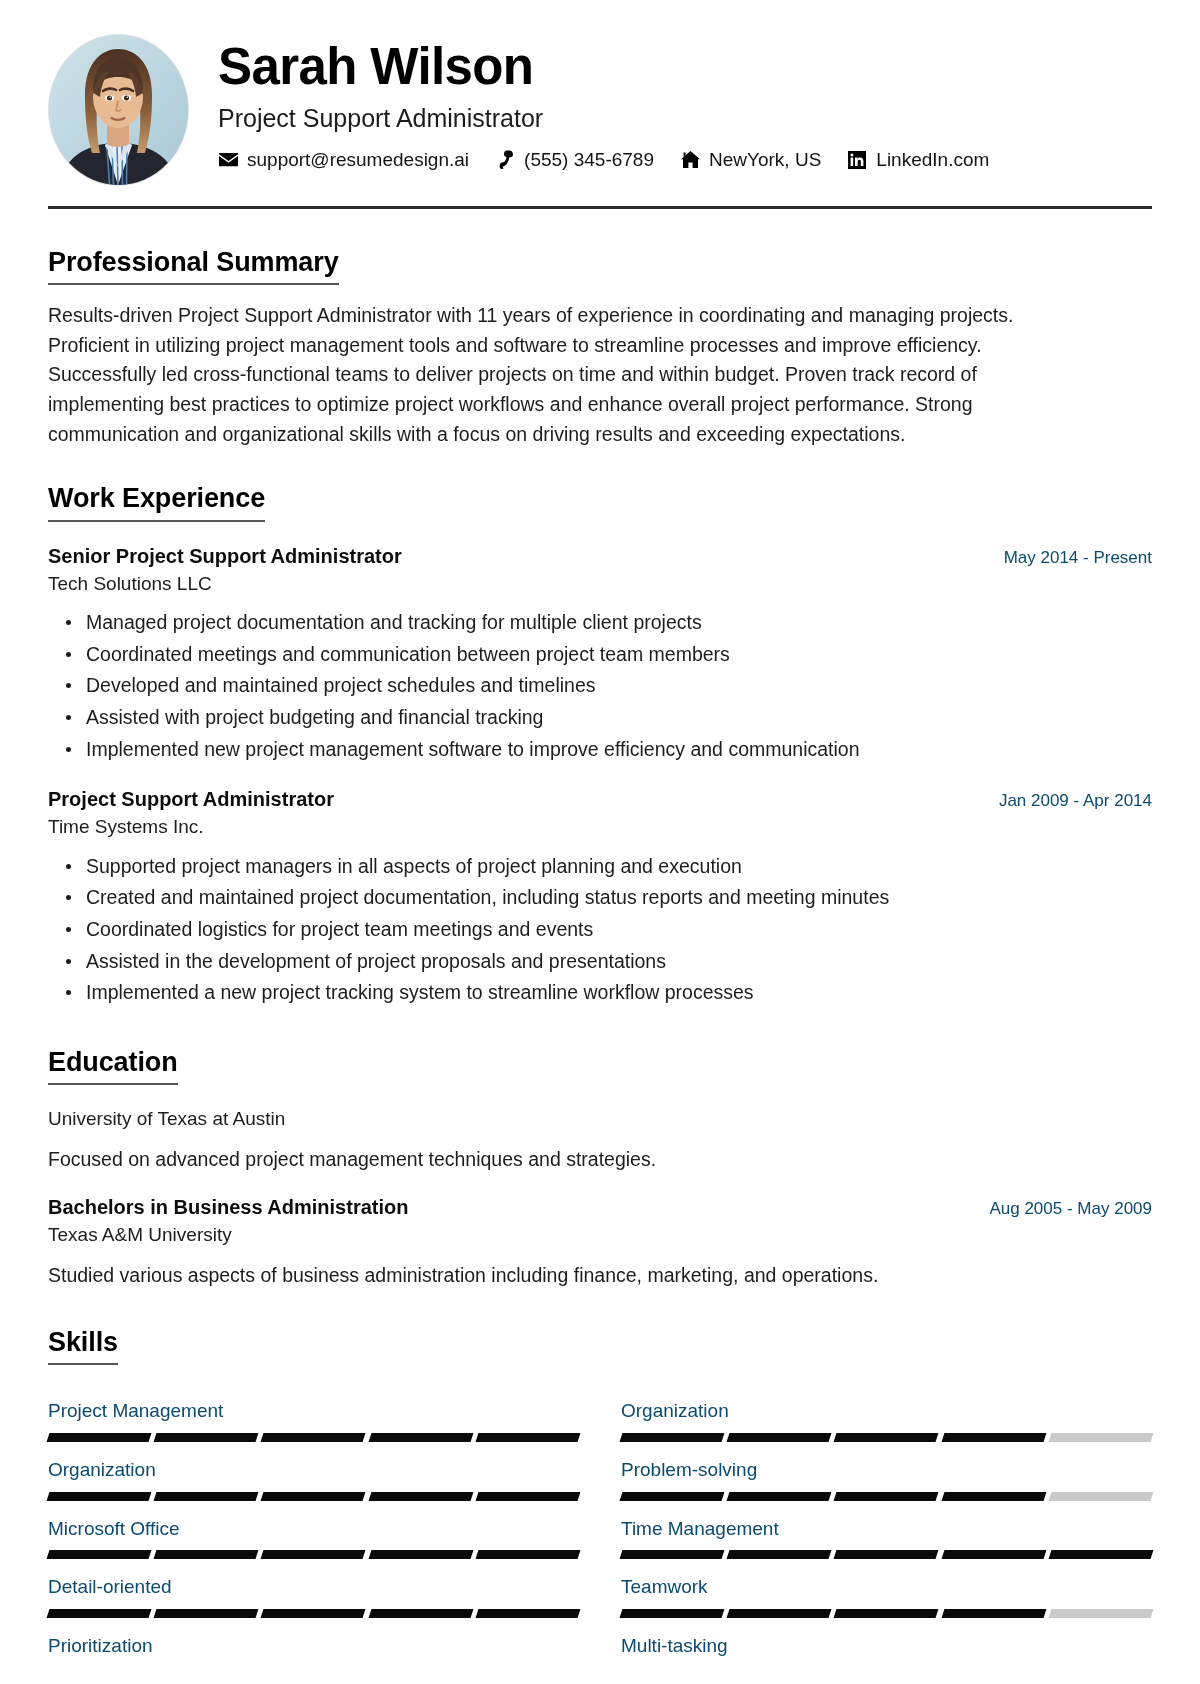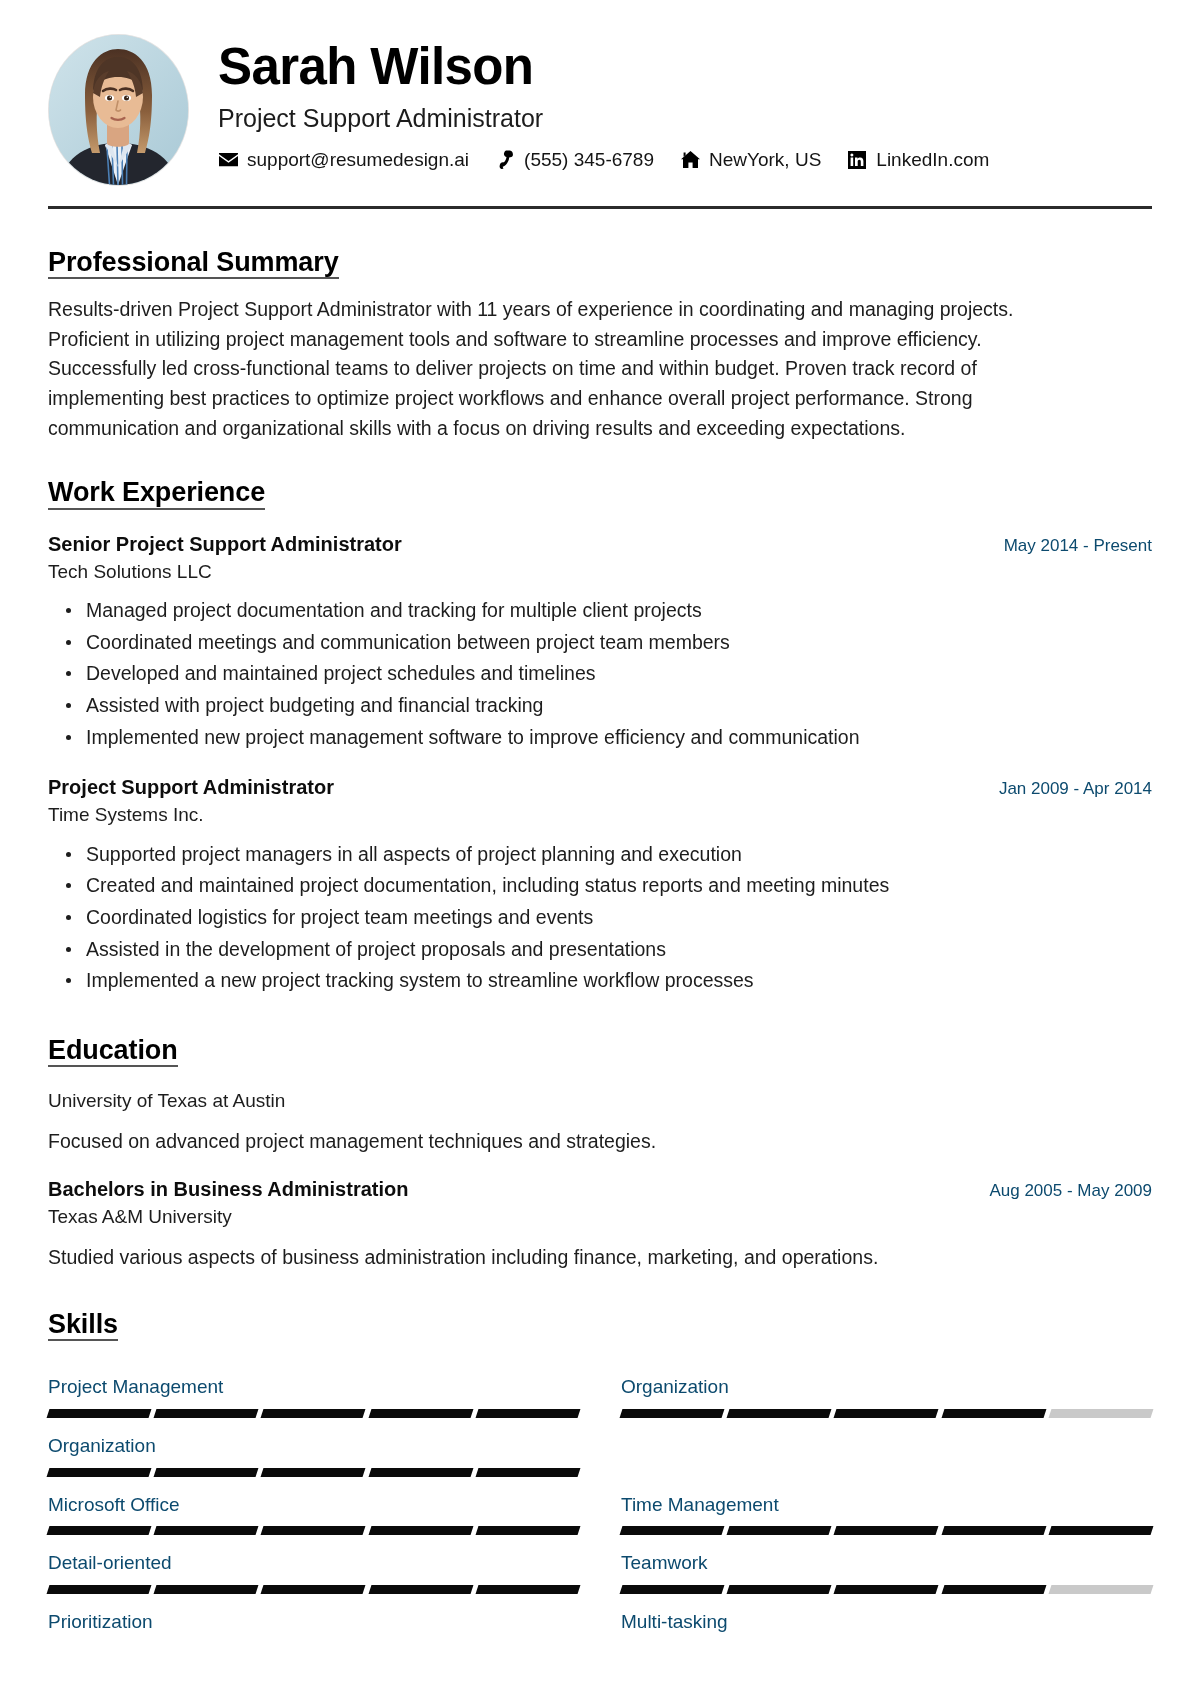--- a/index.html
+++ b/index.html
@@ -108,20 +108,21 @@
   
   .section { margin-top: 38px; }
   .section.tight { margin-top: 34px; }
 
   .section-title {
     display: inline-block;
     font-size: 27px;
     font-weight: 700;
     color: #000;
     letter-spacing: -0.1px;
+    padding-bottom: 6px;
     border-bottom: 2px solid #555;
     line-height: 1.12;
   }
 
   .summary-text {
     margin-top: 16px;
     font-size: 19.5px;
     line-height: 1.52;
     color: #1d1d1d;
     max-width: 1000px;
@@ -411,20 +412,30 @@
         <div class="skill" style="grid-area: 2 / 1;">
           <div class="skill-name">Organization</div>
           <div class="skill-bar">
             <span class="seg on" style="background: rgb(10, 10, 10);"></span>
             <span class="seg on" style="background: rgb(10, 10, 10);"></span>
             <span class="seg on" style="background: rgb(10, 10, 10);"></span>
             <span class="seg on" style="background: rgb(10, 10, 10);"></span>
             <span class="seg on" style="background: rgb(10, 10, 10);"></span>
           </div>
         </div>
+        <div class="skill" style="grid-area: 2 / 2;">
+          <div class="skill-name">Problem-solving</div>
+          <div class="skill-bar">
+            <span class="seg on" style="background: rgb(10, 10, 10);"></span>
+            <span class="seg on" style="background: rgb(10, 10, 10);"></span>
+            <span class="seg on" style="background: rgb(10, 10, 10);"></span>
+            <span class="seg on" style="background: rgb(10, 10, 10);"></span>
+            <span class="seg" style="background: rgb(201, 201, 201);"></span>
+          </div>
+        </div>
         <div class="skill" style="grid-area: 3 / 1;">
           <div class="skill-name">Microsoft Office</div>
           <div class="skill-bar">
             <span class="seg on" style="background: rgb(10, 10, 10);"></span>
             <span class="seg on" style="background: rgb(10, 10, 10);"></span>
             <span class="seg on" style="background: rgb(10, 10, 10);"></span>
             <span class="seg on" style="background: rgb(10, 10, 10);"></span>
             <span class="seg on" style="background: rgb(10, 10, 10);"></span>
           </div>
         </div>

